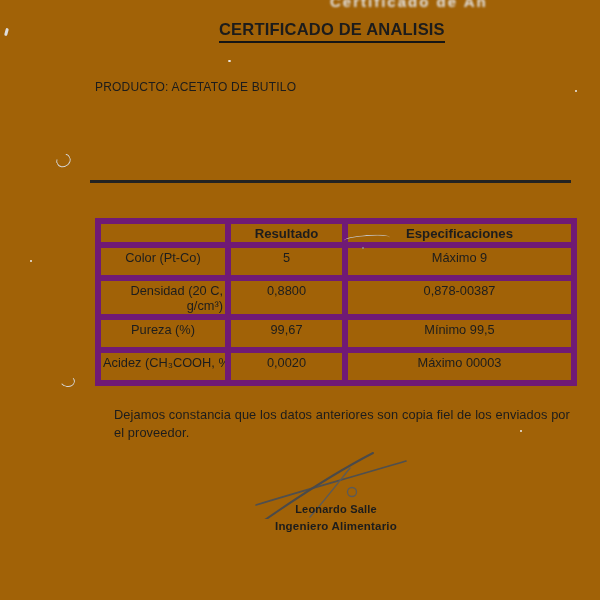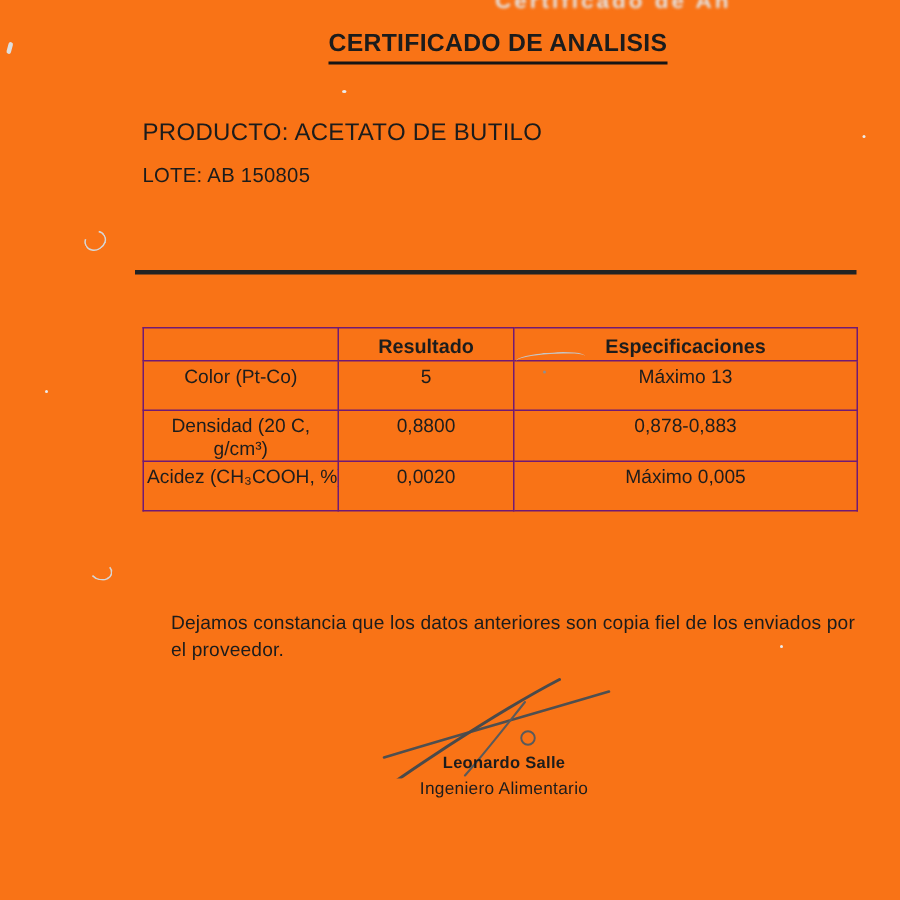--- a/index.html
+++ b/index.html
@@ -1,75 +1,75 @@
 <!DOCTYPE html>
 <html><head>
 <meta charset="utf-8">
 <style>
   * { margin:0; padding:0; box-sizing:border-box; }
   body { width:600px; height:600px; background:#ffffff; font-family:"Liberation Sans", sans-serif; }
   .page {
     position:relative; width:600px; height:600px; overflow:hidden;
-    background:#f97316; color:#1c1c1c;
+    background:#a16207; color:#1c1c1c;
   }
   
   .ghost {
     position:absolute; left:330px; top:-7px; width:260px;
     font-size:15px; font-weight:bold; letter-spacing:2px;
     color:#e4e4e4; filter:blur(1.2px); transform:scaleY(.92);
     white-space:nowrap;
   }
   .title {
     position:absolute; left:219px; top:20px;
     font-size:16.5px; font-weight:bold; letter-spacing:.2px;
     border-bottom:2.5px solid #151515; padding-bottom:2px;
     white-space:nowrap;
   }
   .product-line {
     position:absolute; left:95px; top:80px;
-    font-size:16px; letter-spacing:.2px; white-space:nowrap;
+    font-size:12px; letter-spacing:.2px; white-space:nowrap;
   }
   .meta-block {
     position:absolute; left:95px; top:109px;
     font-size:13.5px; letter-spacing:.2px; line-height:15.8px;
   }
   .rule {
     position:absolute; left:90px; top:180px; width:481px; height:2.5px;
     background:#232323;
   }
   table.analysis {
     position:absolute; left:95px; top:218px; width:476px;
     border-collapse:collapse; table-layout:fixed;
     font-size:12.8px; color:#1d1d1d;
   }
   table.analysis col.c-param { width:130px; }
   table.analysis col.c-res   { width:117px; }
   table.analysis col.c-spec  { width:229px; }
   table.analysis th, table.analysis td {
-    border:1px solid #701a75; text-align:center; vertical-align:top;
+    border:6px solid #701a75; text-align:center; vertical-align:top;
     padding:2px 2px 1px 2px; line-height:15px; overflow:hidden;
   }
   table.analysis thead th {
     font-weight:bold; font-size:13.2px; height:22px; vertical-align:middle;
   }
   tr.row-s td { height:33px; white-space:nowrap; }
   tr.row-d td { height:34px; white-space:nowrap; }
-  tr.row-d td.param { white-space:normal; }
+  tr.row-d td.param { white-space:normal;text-align:right; }
   .note {
     position:absolute; left:96px; top:406px; width:458px;
     font-size:12.8px; line-height:17.5px; letter-spacing:.1px;margin-left:18px;
   }
   .sig-svg { position:absolute; left:240px; top:449px; }
   .signer-name {
     position:absolute; left:236px; top:503px; width:200px;
     text-align:center; font-size:11px; font-weight:bold; letter-spacing:.2px;
   }
   .signer-title {
     position:absolute; left:236px; top:520px; width:200px;
-    text-align:center; font-size:11.5px; font-weight:normal; letter-spacing:.2px;
+    text-align:center; font-size:11.5px; font-weight:bold; letter-spacing:.2px;
   }
   
   .arc1 {
     position:absolute; left:56px; top:154px; width:15px; height:13px;
     border:1.2px solid #d6d6d6; border-radius:50%;
     border-top-color:transparent; transform:rotate(-30deg);
   }
   .arc2 {
     position:absolute; left:60px; top:375px; width:15px; height:12px;
     border:1.2px solid #d6d6d6; border-radius:50%;
@@ -94,21 +94,20 @@
 
 <div class="page">
 
   <div class="ghost">Certificado de An</div>
 
   <h1 class="title">CERTIFICADO DE ANALISIS</h1>
 
   <div class="product-line">PRODUCTO: ACETATO DE BUTILO</div>
 
   <div class="meta-block">
-    <div>LOTE: AB 150805</div>
   </div>
 
   <div class="rule"></div>
 
   <table class="analysis">
     <colgroup>
       <col class="c-param">
         <col class="c-res">
         <col class="c-spec">
     </colgroup>
@@ -116,31 +115,36 @@
       <tr>
         <th></th>
         <th>Resultado</th>
         <th>Especificaciones</th>
       </tr>
     </thead>
     <tbody>
       <tr class="row-s">
         <td class="param">Color (Pt-Co)</td>
         <td>5</td>
-        <td>Máximo 13</td>
+        <td>Máximo 9</td>
       </tr>
       <tr class="row-d">
         <td class="param">Densidad (20 C, g/cm³)</td>
         <td>0,8800</td>
-        <td>0,878-0,883</td>
+        <td>0,878-00387</td>
+      </tr>
+      <tr class="row-s">
+        <td class="param">Pureza (%)</td>
+        <td>99,67</td>
+        <td>Mínimo 99,5</td>
       </tr>
       <tr class="row-s">
         <td class="param">Acidez (CH₃COOH, %)</td>
         <td>0,0020</td>
-        <td>Máximo 0,005</td>
+        <td>Máximo 00003</td>
       </tr>
     </tbody>
   </table>
 
   <p class="note">Dejamos constancia que los datos anteriores son copia fiel de los enviados por el proveedor.</p>
 
   <svg class="sig-svg" width="185" height="70" viewBox="0 0 185 70">
     <path d="M 16 56 C 55 44 105 30 166 12" fill="none" stroke="#4f4f4f" stroke-width="1.7" stroke-linecap="round"></path>
     <path d="M 22 73 C 55 50 102 20 133 4" fill="none" stroke="#4a4a4a" stroke-width="2" stroke-linecap="round"></path>
     <path d="M 70 68 C 84 52 98 34 110 19" fill="none" stroke="#5a5a5a" stroke-width="1.4" stroke-linecap="round"></path>

